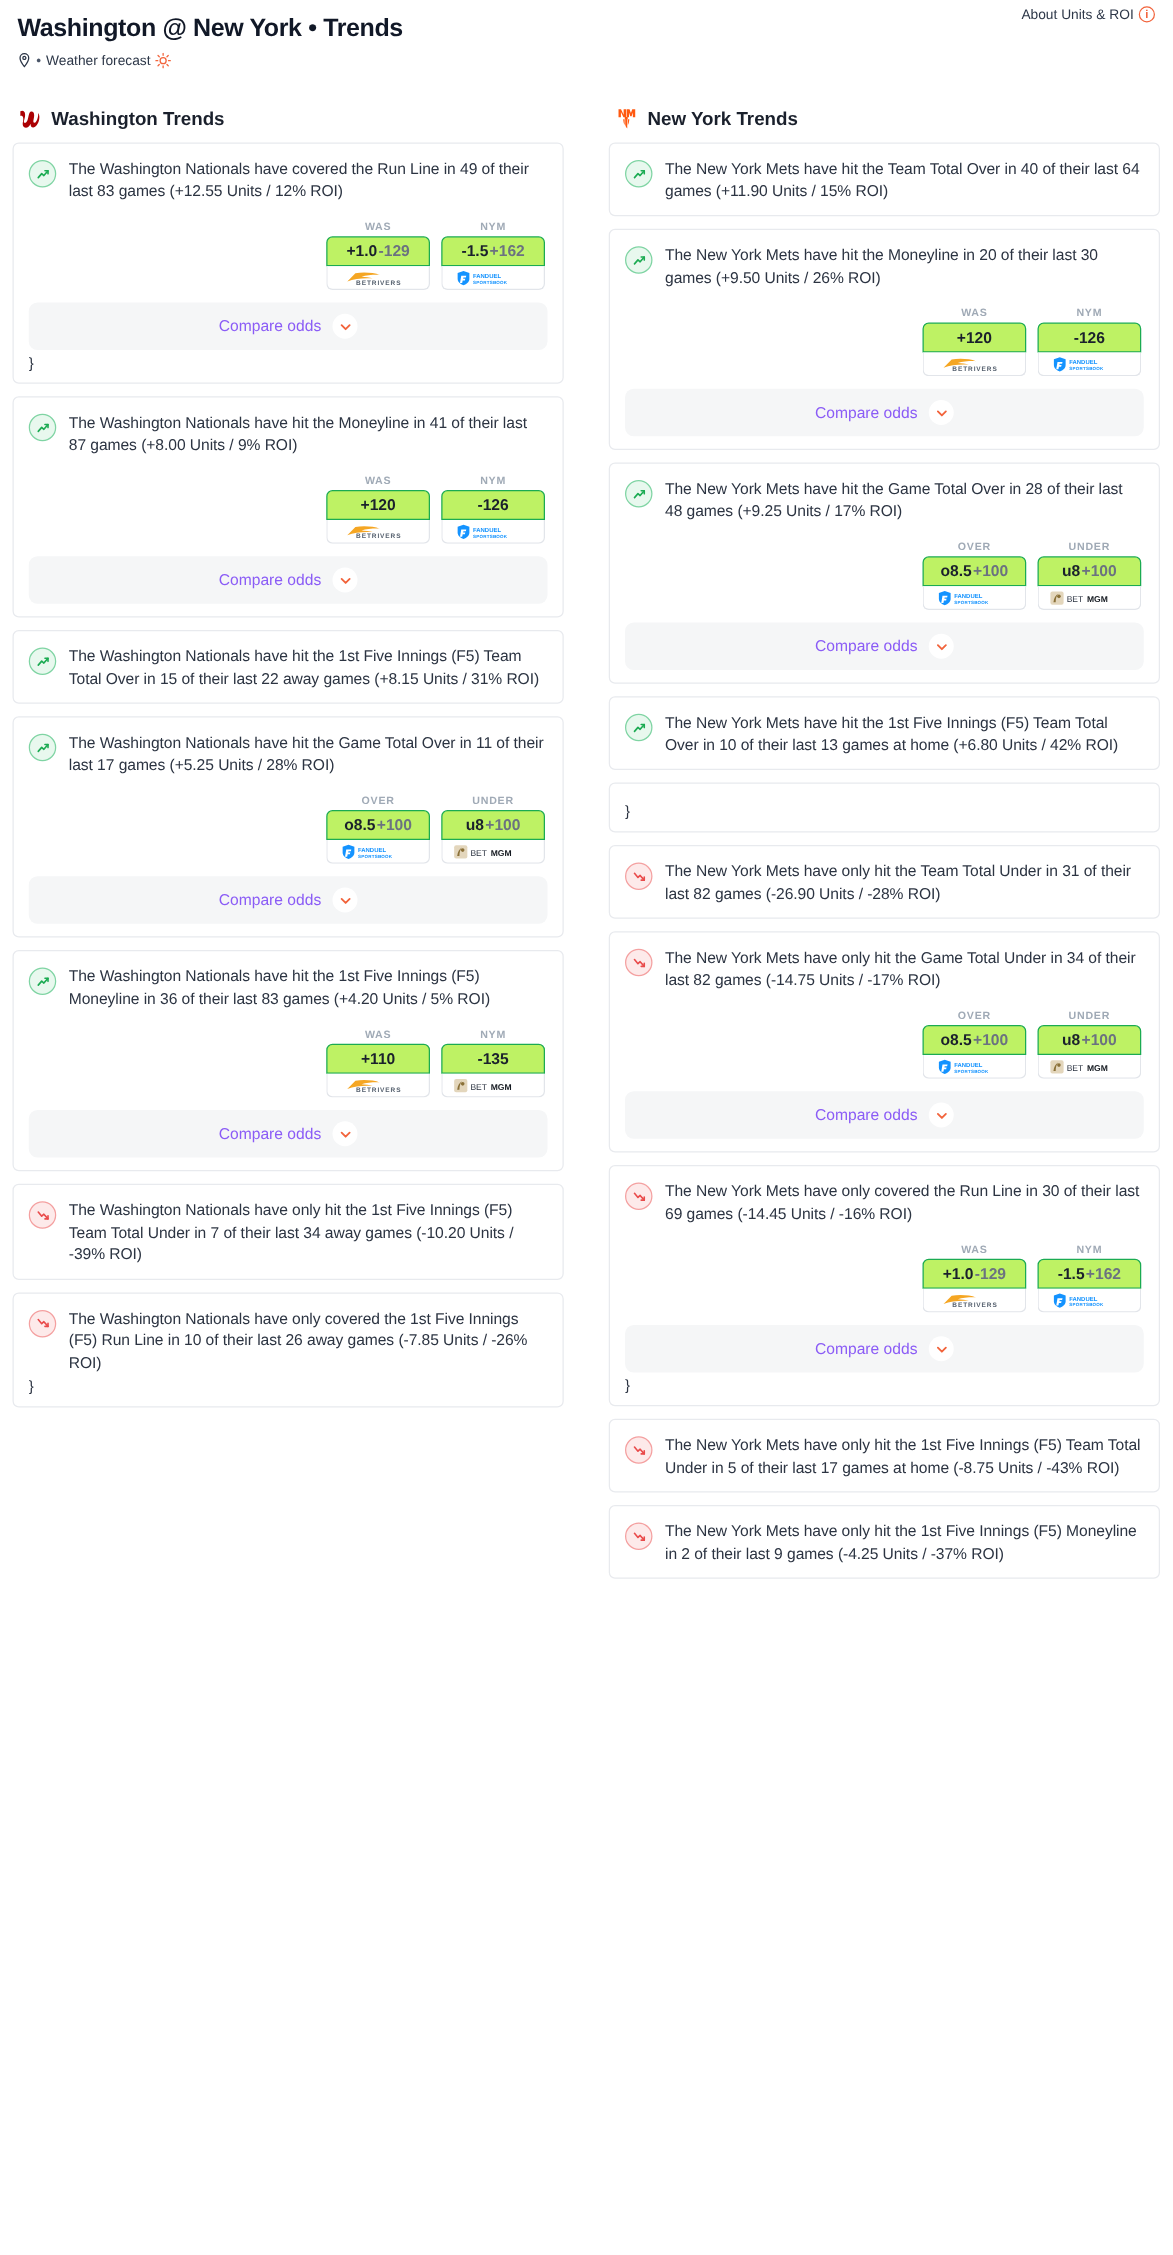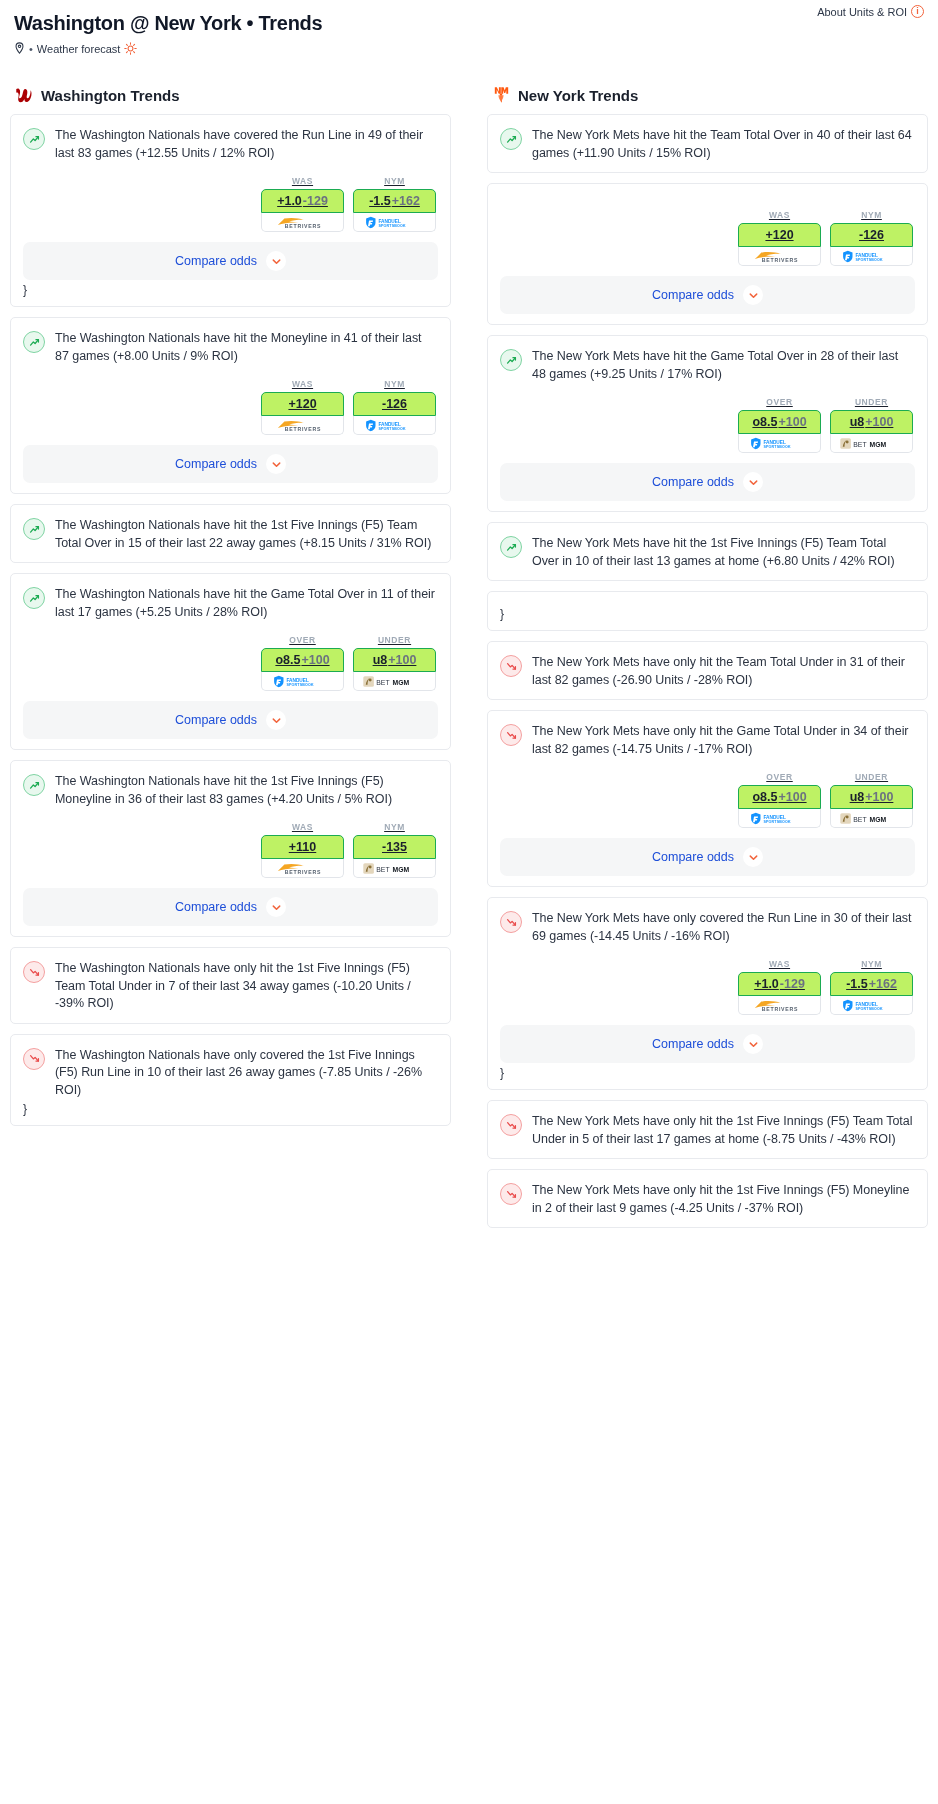--- a/index.html
+++ b/index.html
@@ -70,21 +70,21 @@
   .trend-text {
     font-size: 12.5px; line-height: 17.5px; color: #2c3442;
     letter-spacing: -0.05px;
   }
 
   
   .odds-row {
     display: flex; justify-content: flex-end; gap: 9px;
     margin-top: 14px; margin-bottom: 4px; padding-right: 2px;
   }
-  .odds-cell { width: 83px; text-decoration: underline; }
+  .odds-cell { width: 83px; }
   .odds-label {
     font-size: 8.5px; color: #a0aab6; letter-spacing: 0.6px;
     text-align: center; margin-bottom: 3px; font-weight: 600;
   }
   .odds-box {
     border: 1px solid #1bab52; border-radius: 5px 5px 0 0;
     padding: 4px 2px; text-align: center; background: #bef264;
     font-size: 12.5px; font-weight: 700; color: #1a202c; white-space: nowrap;
   }
   .odds-box .juice { color: #6b7280; font-weight: 600; margin-left: 1px; }
@@ -95,21 +95,21 @@
     background: #fff; overflow: hidden;
   }
   .book-logo { height: 13px; display: block; }
 
   
   .compare {
     margin-top: 10px; background: #f5f6f7; border-radius: 7px;
     height: 38px; display: flex; align-items: center; justify-content: center;
     gap: 9px; cursor: pointer;
   }
-  .compare-label { font-size: 12.5px; color: #1d4ed8; font-weight: 400; }
+  .compare-label { font-size: 12.5px; color: #8b5cf6; font-weight: 400; }
   .chev-btn {
     width: 20px; height: 20px; border-radius: 50%; background: #ffffff;
     display: flex; align-items: center; justify-content: center;
   }
   .brace { font-size: 12px; color: #2c3442; margin-top: 4px; line-height: 12px; }
 </style>
 </head>
 <body>
 
 <div class="page">
@@ -379,20 +379,29 @@
             <span class="trend-icon up">
               <svg viewBox="0 0 15 15" width="13" height="13">
                 <path d="M3 10.5 L6.2 6.8 L8.2 8.6 L12 4.2" fill="none" stroke="#1bab52" stroke-width="1.5" stroke-linecap="round" stroke-linejoin="round"></path>
                 <path d="M9.2 4.2 L12 4.2 L12 7" fill="none" stroke="#1bab52" stroke-width="1.5" stroke-linecap="round" stroke-linejoin="round"></path>
               </svg>
             </span>
             <span class="trend-text">The New York Mets have hit the Team Total Over in 40 of their last 64 games (+11.90 Units / 15% ROI)</span>
           </div>
         </div>
         <div class="card">
+          <div class="card-top">
+            <span class="trend-icon up">
+              <svg viewBox="0 0 15 15" width="13" height="13">
+                <path d="M3 10.5 L6.2 6.8 L8.2 8.6 L12 4.2" fill="none" stroke="#1bab52" stroke-width="1.5" stroke-linecap="round" stroke-linejoin="round"></path>
+                <path d="M9.2 4.2 L12 4.2 L12 7" fill="none" stroke="#1bab52" stroke-width="1.5" stroke-linecap="round" stroke-linejoin="round"></path>
+              </svg>
+            </span>
+            <span class="trend-text">The New York Mets have hit the Moneyline in 20 of their last 30 games (+9.50 Units / 26% ROI)</span>
+          </div>
           <div class="odds-row">
             <div class="odds-cell">
               <div class="odds-label">WAS</div>
               <div class="odds-box"><span>+120</span></div>
               <div class="book-box">
                 <svg class="book-logo" viewBox="0 0 74 16" width="64" height="13">
                   <path d="M14 3.2c8 -1.4 18 -0.6 24 1.6 -7 -0.2 -13 0.4 -18 1.9 4 0.2 8 0.6 11 1.5 -9 -0.6 -18 0.4 -25 3 3 -3 6 -5.6 8 -8z" fill="#f5a623"></path>
                   <text x="37" y="14.4" font-family="Liberation Sans, sans-serif" font-size="6.4" font-weight="700" letter-spacing="0.9" fill="#55606e" text-anchor="middle">BETRIVERS</text>
                 </svg>
               </div>

